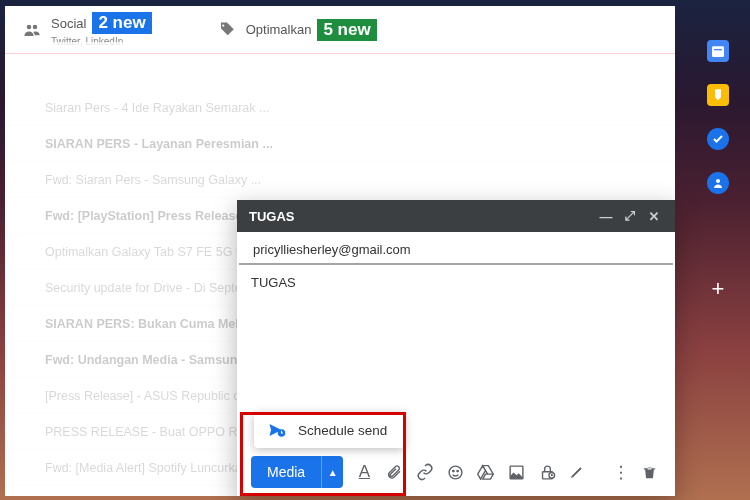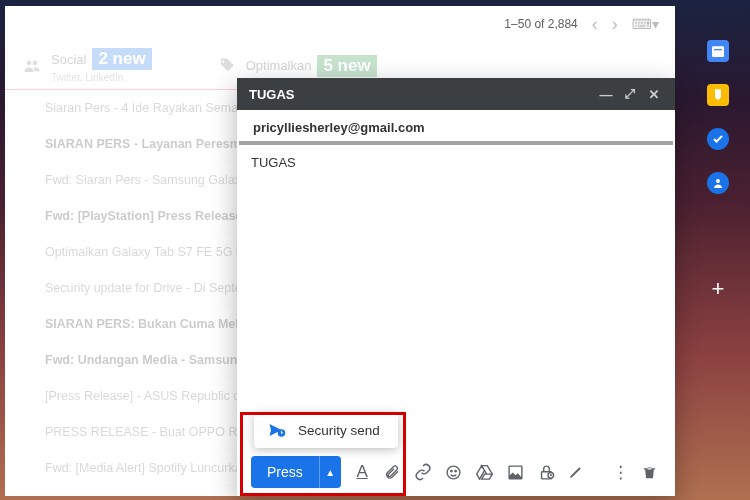--- a/index.html
+++ b/index.html
@@ -19,25 +19,25 @@
   .badge-blue { background: #1a73e8; }
   .badge-green { background: #1e8e3e; }
   .tab-meta { font-size: 10px; color: #888; margin-top: 2px; }
   .tab-labels { display: flex; flex-direction: column; }
   .tab-title-row { display: flex; align-items: center; gap: 6px; }
 
   .email-list { position: absolute; top: 84px; left: 0; right: 0; bottom: 0; overflow: hidden; }
   .email-row { height: 36px; padding: 0 40px; display: flex; align-items: center; font-size: 12.5px; color: #666; border-bottom: 1px solid #f1f1f1; }
   .email-row.bold { font-weight: bold; color: #333; }
 
-  .compose { position: absolute; right: 0; bottom: 0; width: 438px; height: 418px; background: #fff; box-shadow: 0 8px 24px rgba(0,0,0,0.3); z-index: 5; display: flex; flex-direction: column; }
+  .compose { position: absolute; right: 0; bottom: 0; width: 438px; height: 296px; background: #fff; box-shadow: 0 8px 24px rgba(0,0,0,0.3); z-index: 5; display: flex; flex-direction: column; }
   .compose-header { background: #3c3f41; color: #fff; height: 32px; display: flex; align-items: center; padding: 0 12px; font-size: 13px; font-weight: bold; }
   .compose-header .spacer { flex: 1; }
   .compose-header .hicon { width: 18px; text-align: center; cursor: pointer; margin-left: 6px; color: #ccc; font-size: 13px; }
-  .compose-to { padding: 10px 14px 6px; font-size: 13px; color: #333; border-bottom: 4px solid #a3a3a3; margin: 0 2px; font-weight: bold; }
+  .compose-to { padding: 10px 14px 6px; font-size: 13px; color: #333; border-bottom: 2px solid #a3a3a3; margin: 0 2px; }
   .compose-subj { padding: 10px 14px; font-size: 13px; color: #333; }
   .compose-body { flex: 1; }
 
   .compose-bottom { height: 48px; display: flex; align-items: center; padding: 0 14px; gap: 12px; position: relative; }
   .send-btn { display: flex; align-items: stretch; height: 32px; }
   .send-main { background: #1a73e8; color: #fff; border: none; padding: 0 16px; font-size: 14px; font-weight: 500; border-radius: 4px 0 0 4px; cursor: pointer; }
   .send-drop { background: #1a73e8; color: #fff; border: none; border-left: 1px solid rgba(255,255,255,0.3); width: 22px; border-radius: 0 4px 4px 0; cursor: pointer; font-size: 10px; display: flex; align-items: center; justify-content: center; }
   .tool-icon { color: #5f6368; font-size: 17px; cursor: pointer; width: 20px; text-align: center; }
   .bottom-spacer { flex: 1; }
 
@@ -50,26 +50,20 @@
   .rail-item { width: 22px; height: 22px; border-radius: 4px; display: flex; align-items: center; justify-content: center; font-size: 14px; color: #fff; cursor: pointer; }
   .rail-plus { margin-top: 60px; color: #fff; font-size: 22px; cursor: pointer; }
 
   svg { display: block; }
 </style>
 </head>
 <body>
 
 <div class="gmail-panel">
 
-  <div class="toolbar-top">
-    <span>1–50 of 2,884</span>
-    <span class="arrow">‹</span>
-    <span class="arrow">›</span>
-    <span style="font-size:14px;color:#bbb">⌨▾</span>
-  </div>
 
   <div class="tabs-row">
     <div class="tab">
       <span class="icon">
         <svg width="18" height="18" viewBox="0 0 24 24" fill="#777">
             <circle cx="8" cy="8" r="3"></circle>
             <circle cx="16" cy="8" r="3"></circle>
             <path d="M2 19c0-3 3-5 6-5s6 2 6 5v1H2z"></path>
             <path d="M14 15c1-1 2-1 3-1 3 0 5 2 5 4v1h-6"></path>
           </svg>
@@ -127,26 +121,26 @@
     <div class="compose-body"></div>
 
     <div class="schedule-popup">
       <span class="sched-icon">
         <svg width="20" height="16" viewBox="0 0 24 20" fill="#1a73e8">
             <path d="M2 2l16 8-16 8 2-8-2-8z"></path>
             <circle cx="18" cy="14" r="5" fill="#1a73e8"></circle>
             <path d="M18 11v3h2" stroke="#fff" stroke-width="1.4" fill="none"></path>
           </svg>
       </span>
-      <span>Security send</span>
+      <span>Schedule send</span>
     </div>
 
     <div class="compose-bottom">
       <div class="send-btn">
-        <button class="send-main">Press</button>
+        <button class="send-main">Media</button>
         <button class="send-drop">▲</button>
       </div>
       <span class="tool-icon" style="text-decoration:underline">A</span>
       <span class="tool-icon">
         <svg width="16" height="18" viewBox="0 0 24 24" fill="none" stroke="#5f6368" stroke-width="2">
             <path d="M21 11l-9 9a5 5 0 01-7-7l9-9a3.5 3.5 0 015 5l-9 9a2 2 0 01-3-3l8-8"></path>
           </svg>
       </span>
       <span class="tool-icon">
         <svg width="18" height="18" viewBox="0 0 24 24" fill="none" stroke="#5f6368" stroke-width="2">

